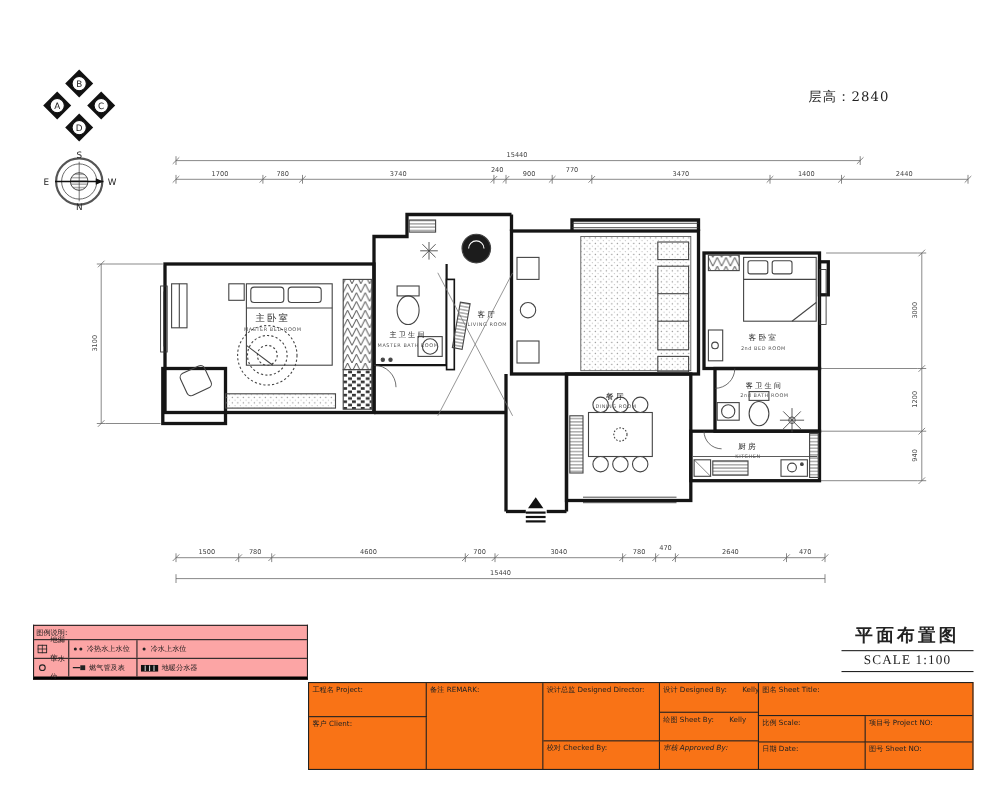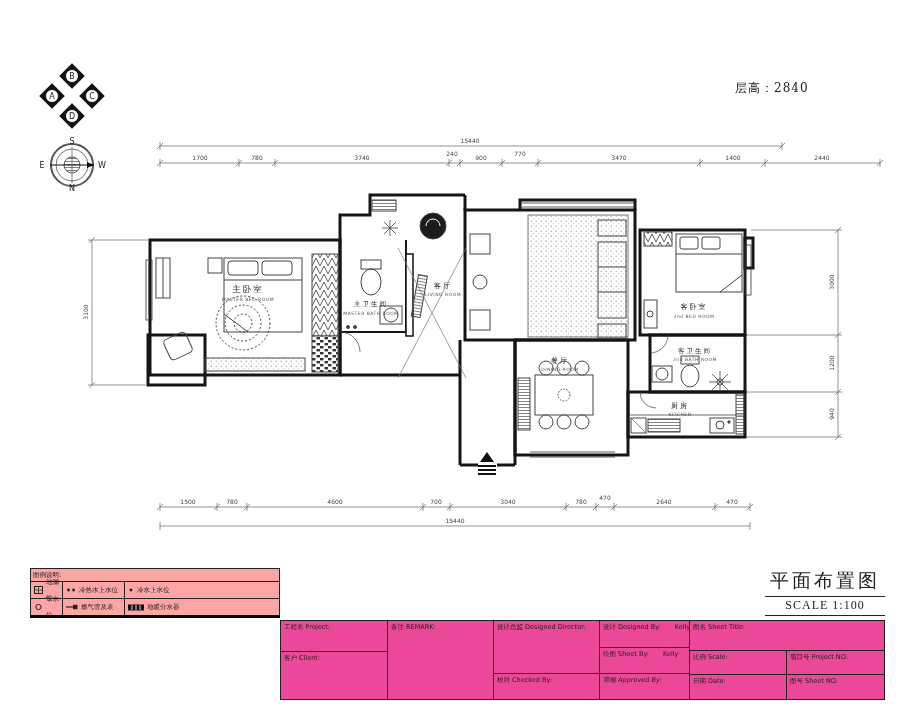--- a/index.html
+++ b/index.html
@@ -2,35 +2,35 @@
 <html><head>
 <meta charset="utf-8">
 <style>
   html,body{margin:0;padding:0;background:#fff;}
   body{width:900px;height:720px;position:relative;font-family:"DejaVu Sans",sans-serif;color:#1a1a1a;overflow:hidden;}
   .abs{position:absolute;}
   
   .floor-height{left:735px;top:80px;font-family:"DejaVu Serif",serif;font-size:12px;letter-spacing:1px;color:#222;}
   
   .draw-title{left:765px;top:568px;width:120px;text-align:center;}
-  .draw-title .t{font-family:"DejaVu Serif",serif;font-size:19px;letter-spacing:3px;color:#222;}
+  .draw-title .t{font-family:"DejaVu Serif",serif;font-size:16px;letter-spacing:3px;color:#222;font-weight:bold;}
   .draw-title .rule{border-top:1px solid #222;margin:2px 0 1px 0;}
   .draw-title .s{font-family:Liberation Serif, serif;font-size:12px;color:#222;letter-spacing:1px;}
   
   .legend{left:30px;top:568px;width:248px;border:1px solid #222;border-bottom:3px solid #000;background:#fca5a5;font-size:6.5px;}
   .legend .hdr{height:12px;line-height:12px;border-bottom:1px solid #222;padding-left:2px;}
   .legend .row{display:flex;height:16px;line-height:16px;}
   .legend .row+.row{border-top:1px solid #222;}
   .legend .cell{display:flex;align-items:center;gap:3px;padding-left:3px;box-sizing:border-box;}
   .legend .c1{width:32px;border-right:1px solid #222;}
   .legend .c2{width:62px;border-right:1px solid #222;}
   .legend .c3{flex:1;}
   .legend svg{flex:0 0 auto;}
   
-  .tblock{left:280px;top:620px;width:605px;height:80px;border:1px solid #222;box-sizing:border-box;background:#ec4899;font-size:6.5px;color:#222;}
+  .tblock{left:280px;top:620px;width:605px;height:80px;border:1px solid #222;box-sizing:border-box;background:#f97316;font-size:6.5px;color:#222;}
   .tblock .cell{position:absolute;box-sizing:border-box;padding:2px 0 0 3px;display:flex;align-items:flex-start;}
   .tblock .lab{white-space:nowrap;}
   .tblock .val{margin-left:14px;white-space:nowrap;}
   .br{border-right:1px solid #222;}
   .bb{border-bottom:1px solid #222;}
   .bl{border-left:1px solid #222;}
   
   text{font-family:"DejaVu Sans",sans-serif;fill:#333;}
   .dimtxt{font-size:6px;fill:#444;}
   .roomname{font-size:8.5px;fill:#222;letter-spacing:2px;}

